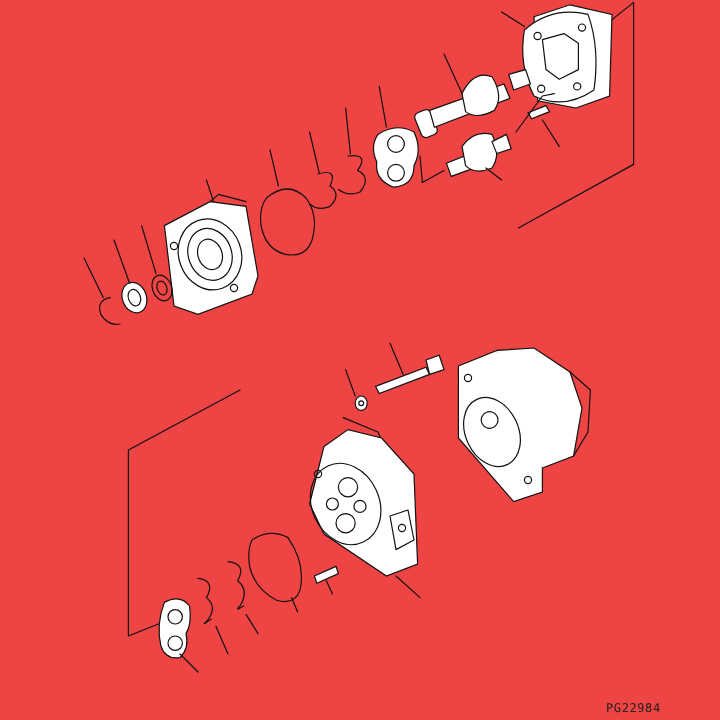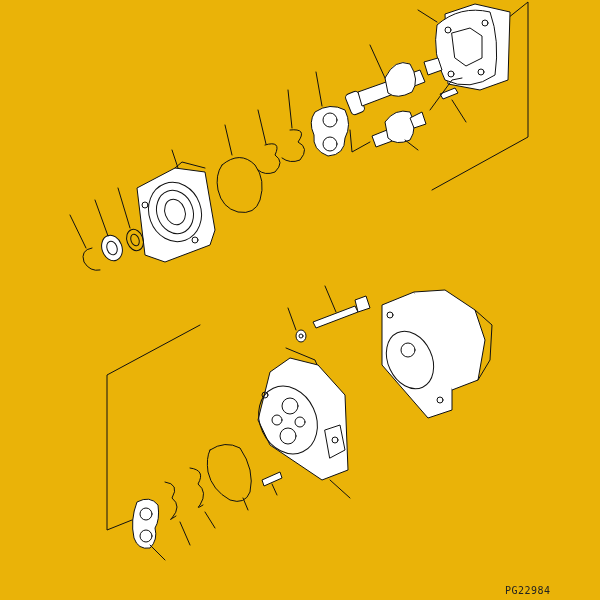--- a/index.html
+++ b/index.html
@@ -1,16 +1,16 @@
 <!DOCTYPE html>
 <html><head>
 <meta charset="utf-8">
 <style>
   html,body{margin:0;padding:0;background:#fff;}
-  #canvas{position:relative;width:600px;height:600px;background:#eab308;overflow:hidden;}
+  #canvas{position:relative;width:600px;height:600px;background:#ef4444;overflow:hidden;}
   svg{position:absolute;left:0;top:0;}
   .ln{fill:none;stroke:#111;stroke-width:1;stroke-linejoin:round;stroke-linecap:round;}
   .fl{fill:#fff;stroke:#111;stroke-width:1;}
   #drawing-id{position:absolute;left:505px;top:585px;font-family:"DejaVu Sans Mono",monospace;font-size:10px;color:#222;letter-spacing:0.5px;}
 </style>
 </head>
 <body>
 
 <div id="canvas">
 <svg width="600" height="600" viewBox="0 0 600 600">

